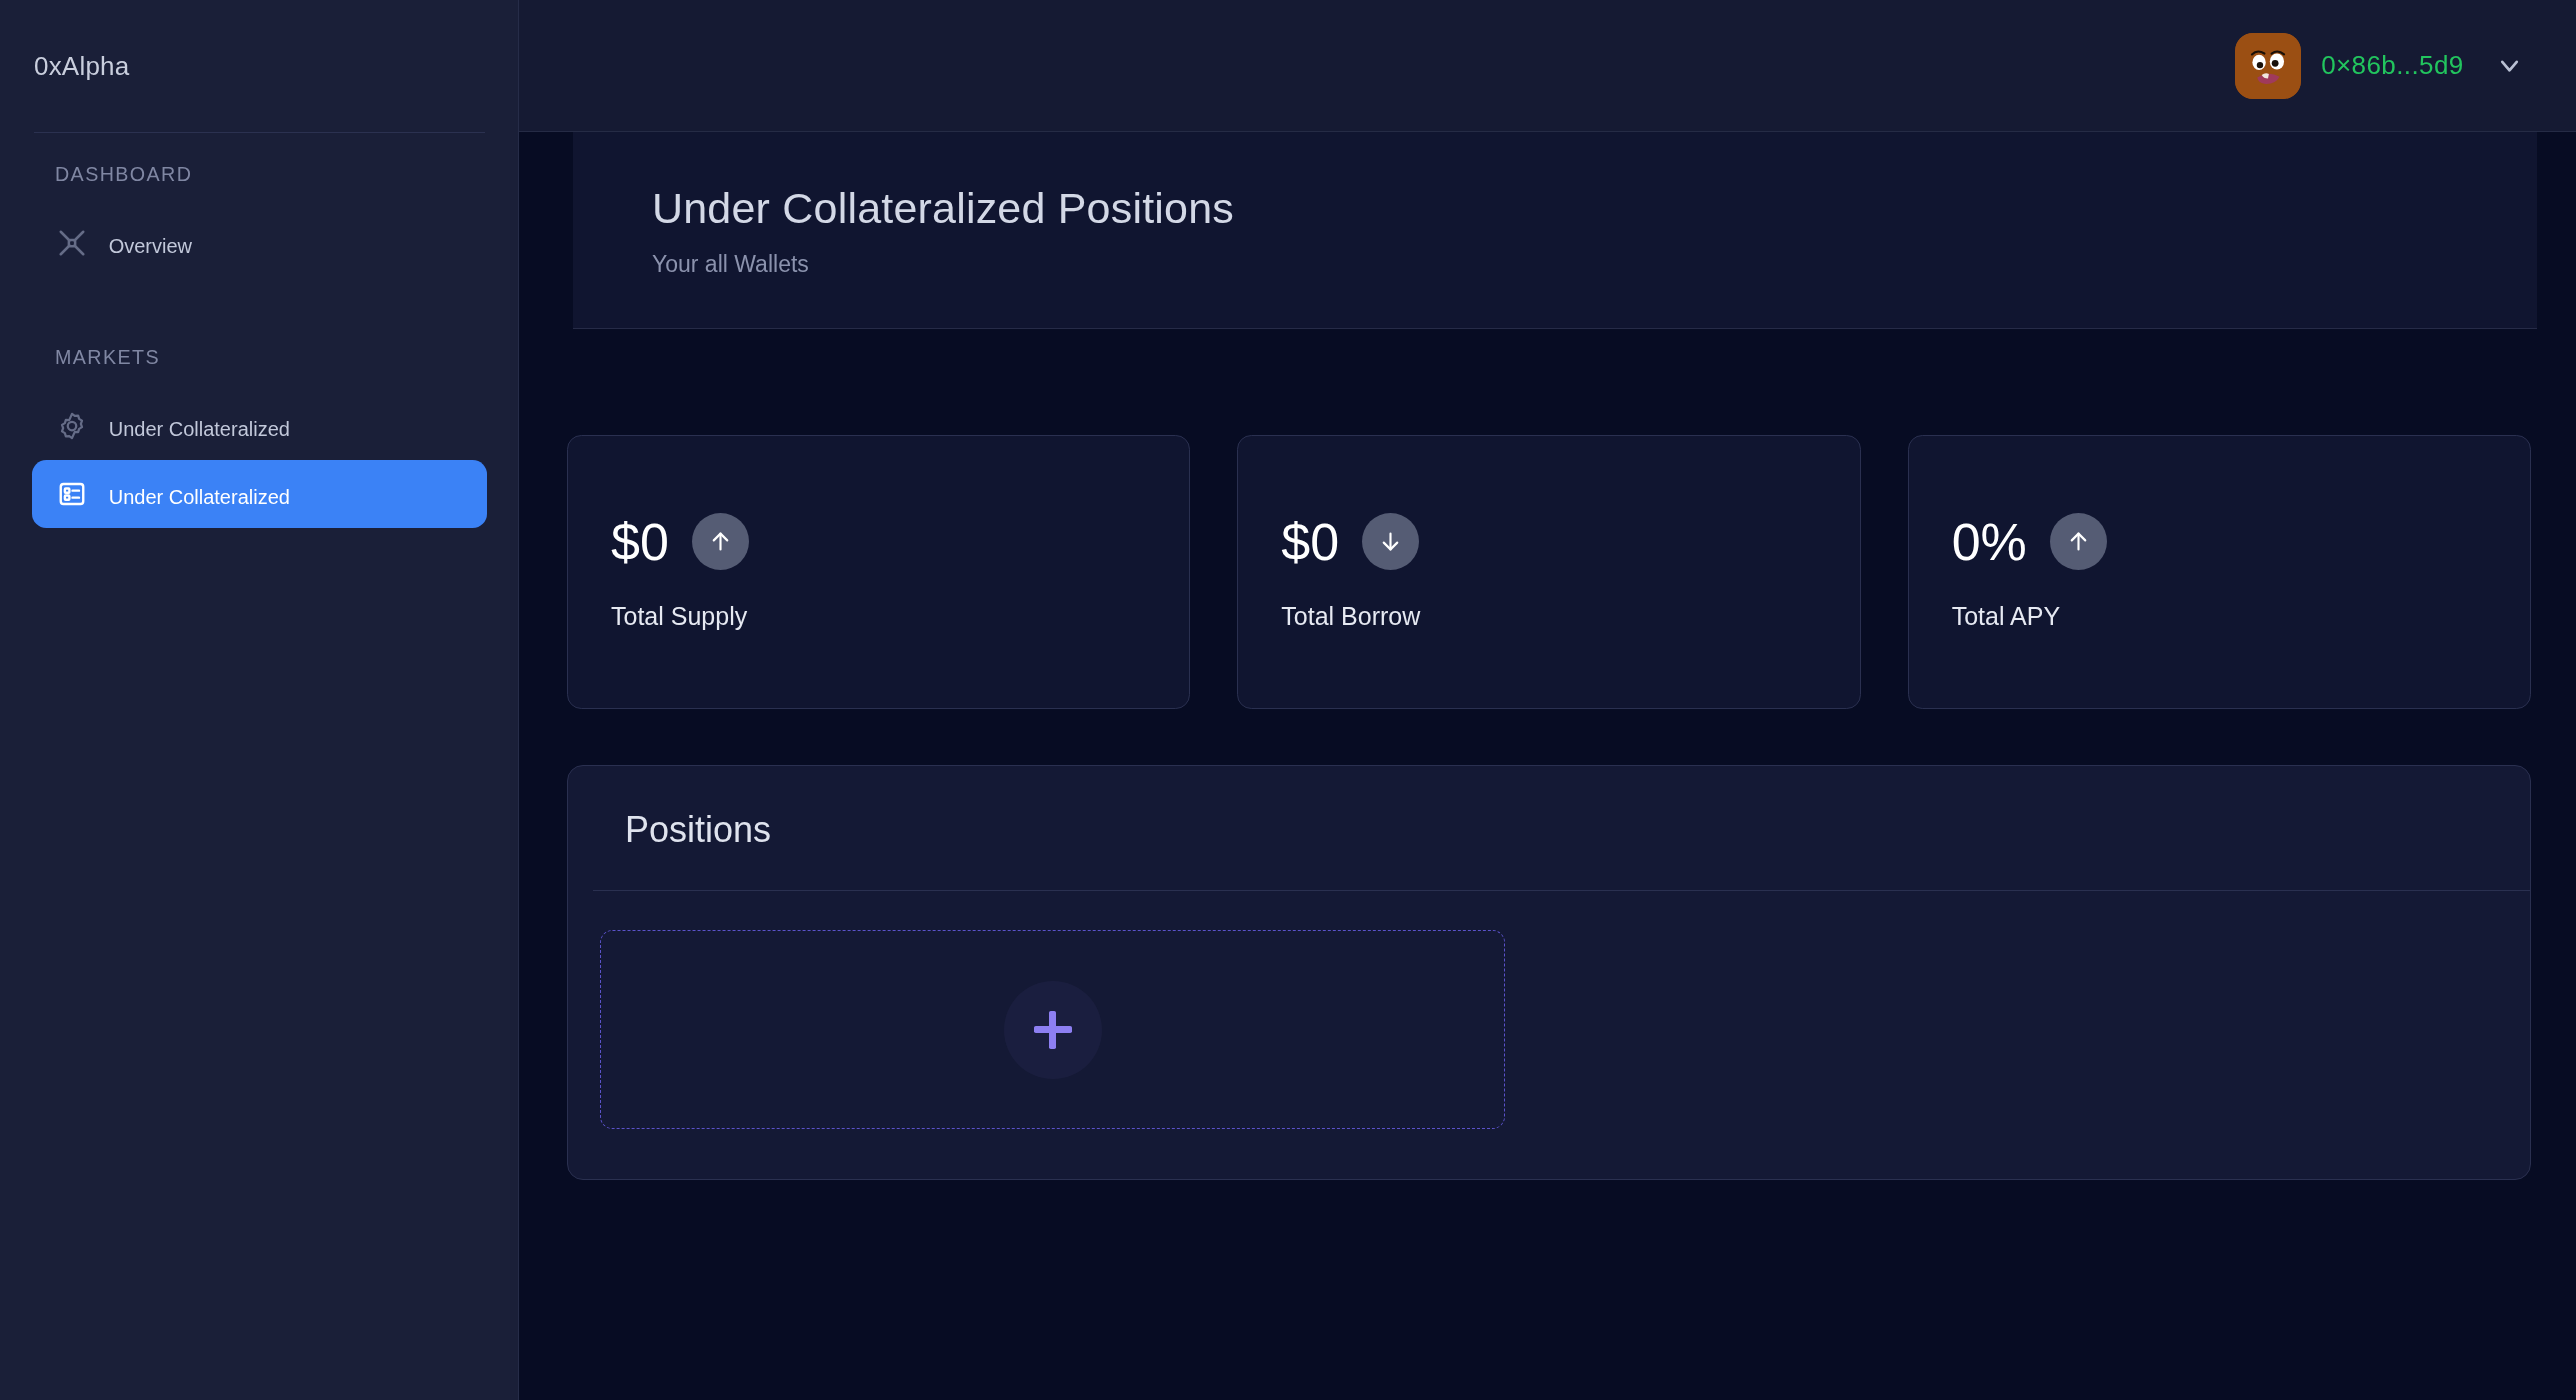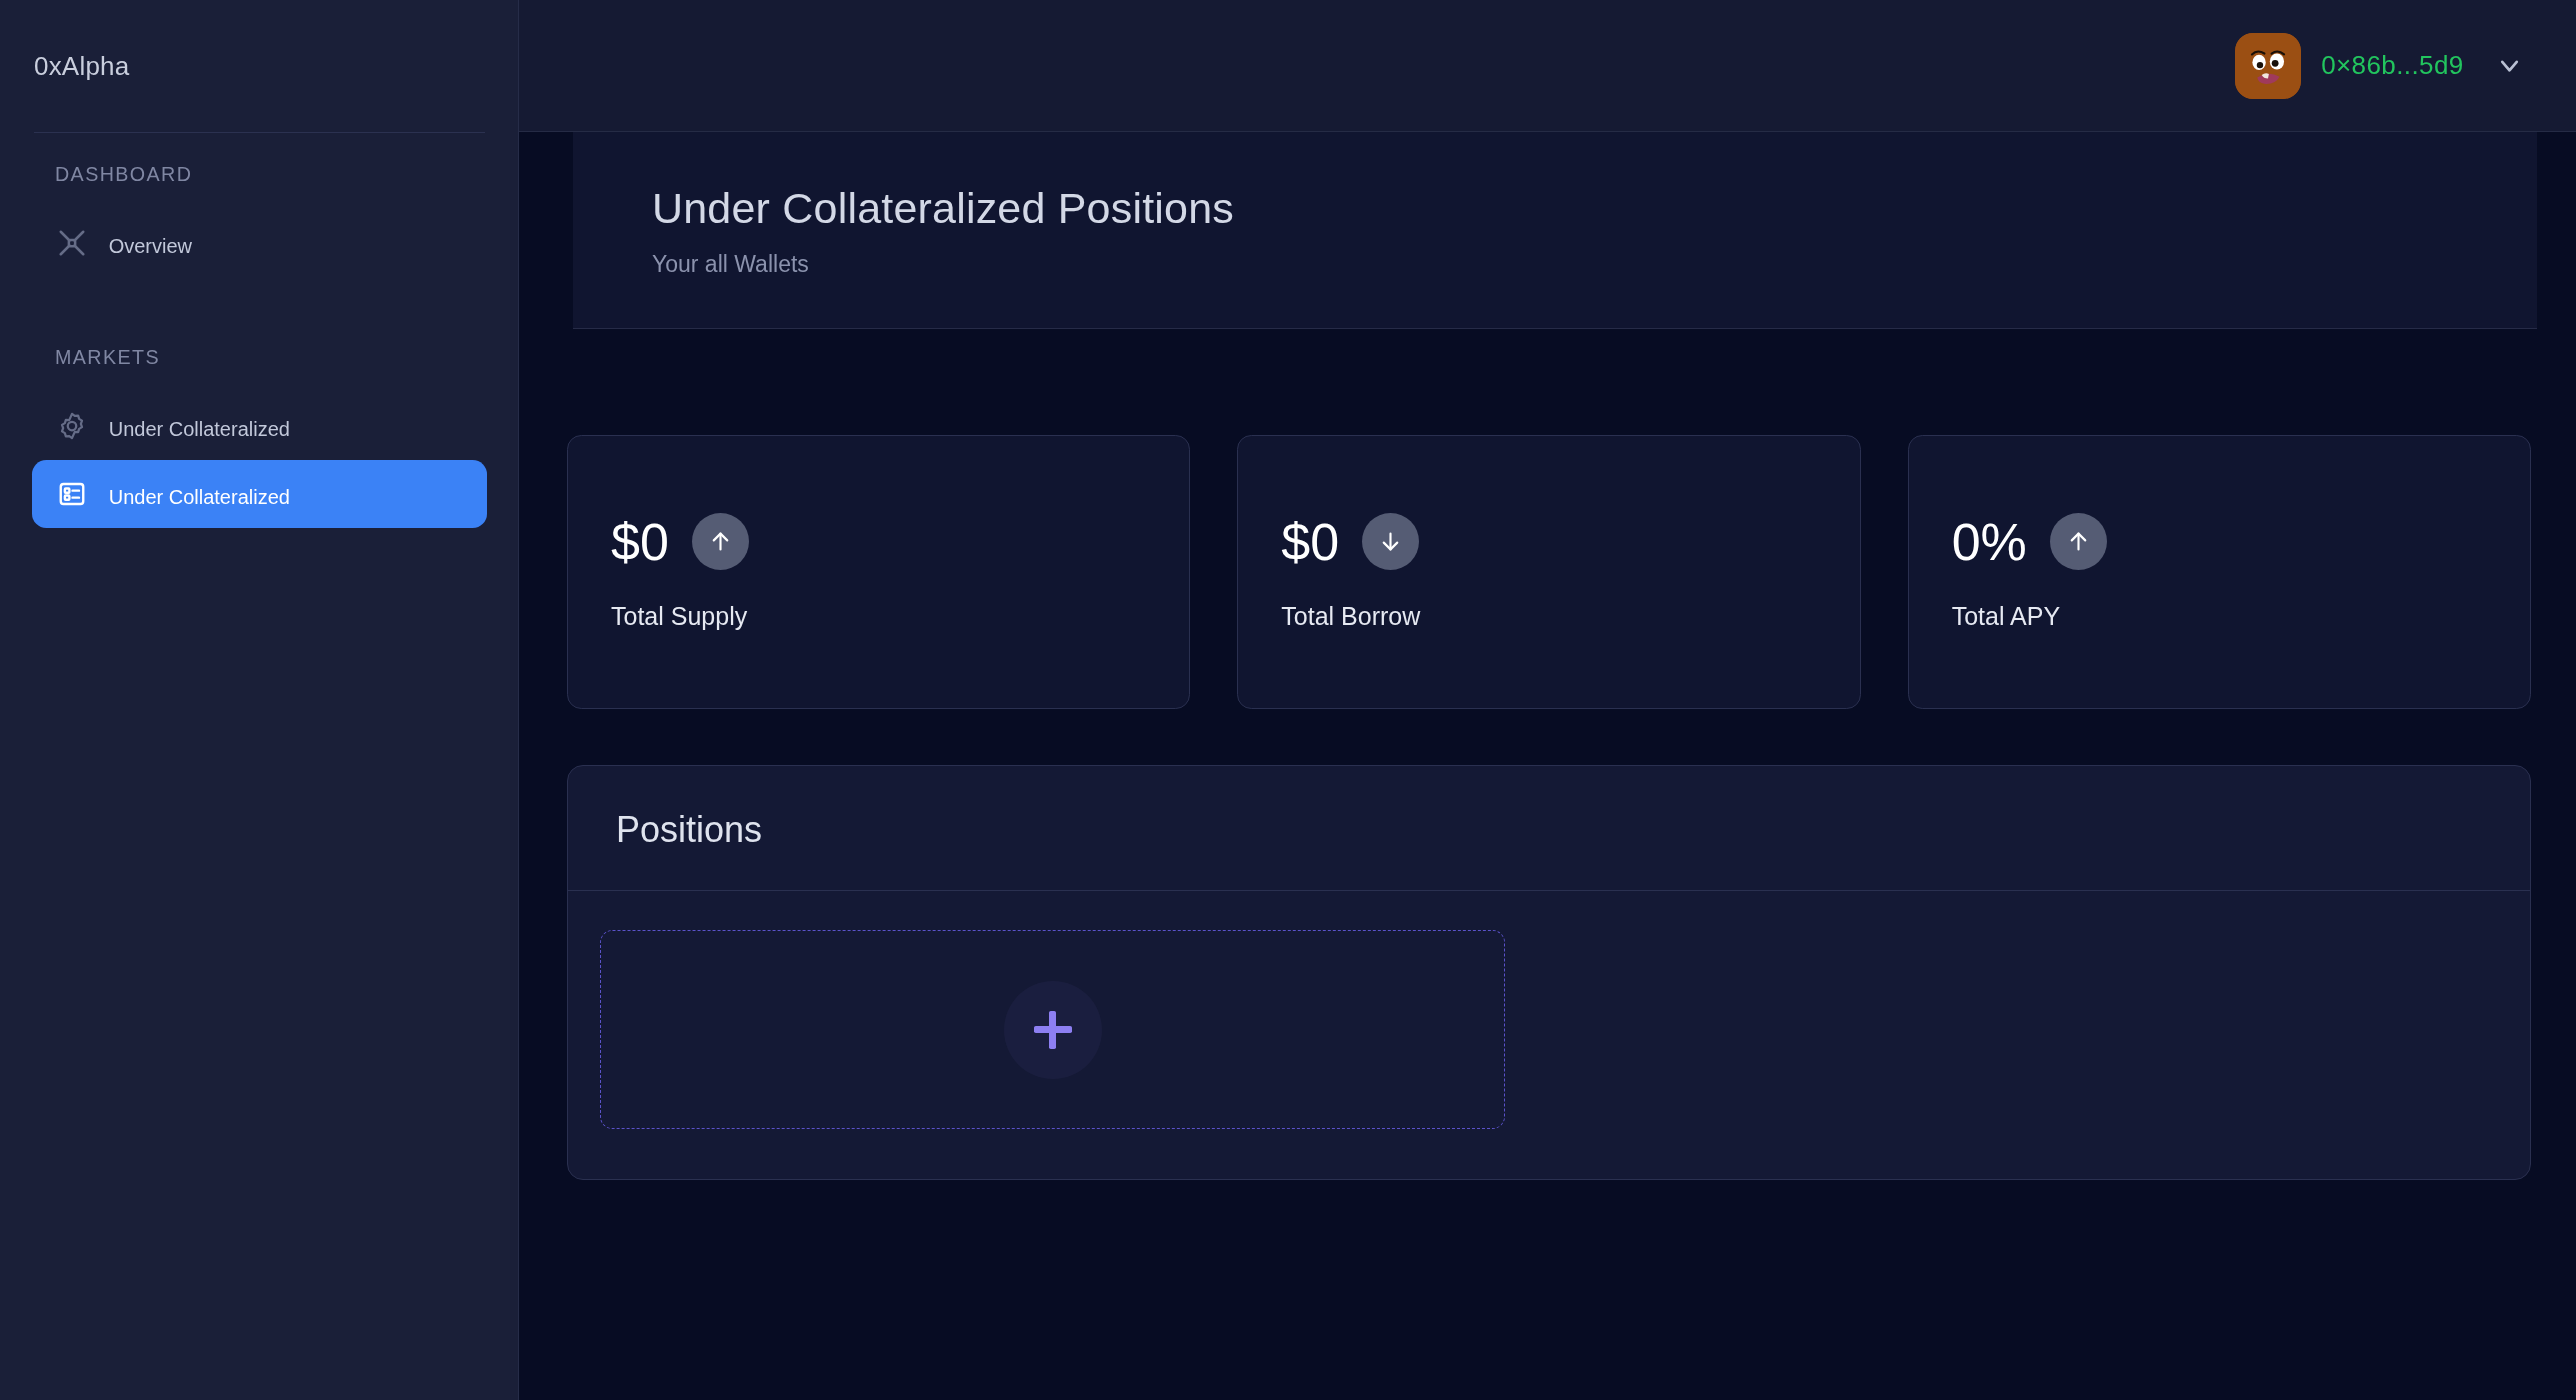--- a/index.html
+++ b/index.html
@@ -221,22 +221,23 @@
     position: absolute;
     left: 48px;
     top: 633px;
     width: 1964px;
     background: #141935;
     border: 0.9px solid #2a3050;
     border-radius: 16px;
     overflow: hidden;
   }
   .positions-head {
-    padding: 43px 0 39px 48px;
+    padding: 43px 0 39px 32px;
     border-bottom: 0.9px solid #2a3050;
+    margin-left: 25px;
   }
   .positions-title {
     font-size: 36px;
     color: #dfe3ee;
     font-weight: 400;
   }
   .positions-body {
     padding: 39px 32px 50px 32px;
   }
   .add-slot {

